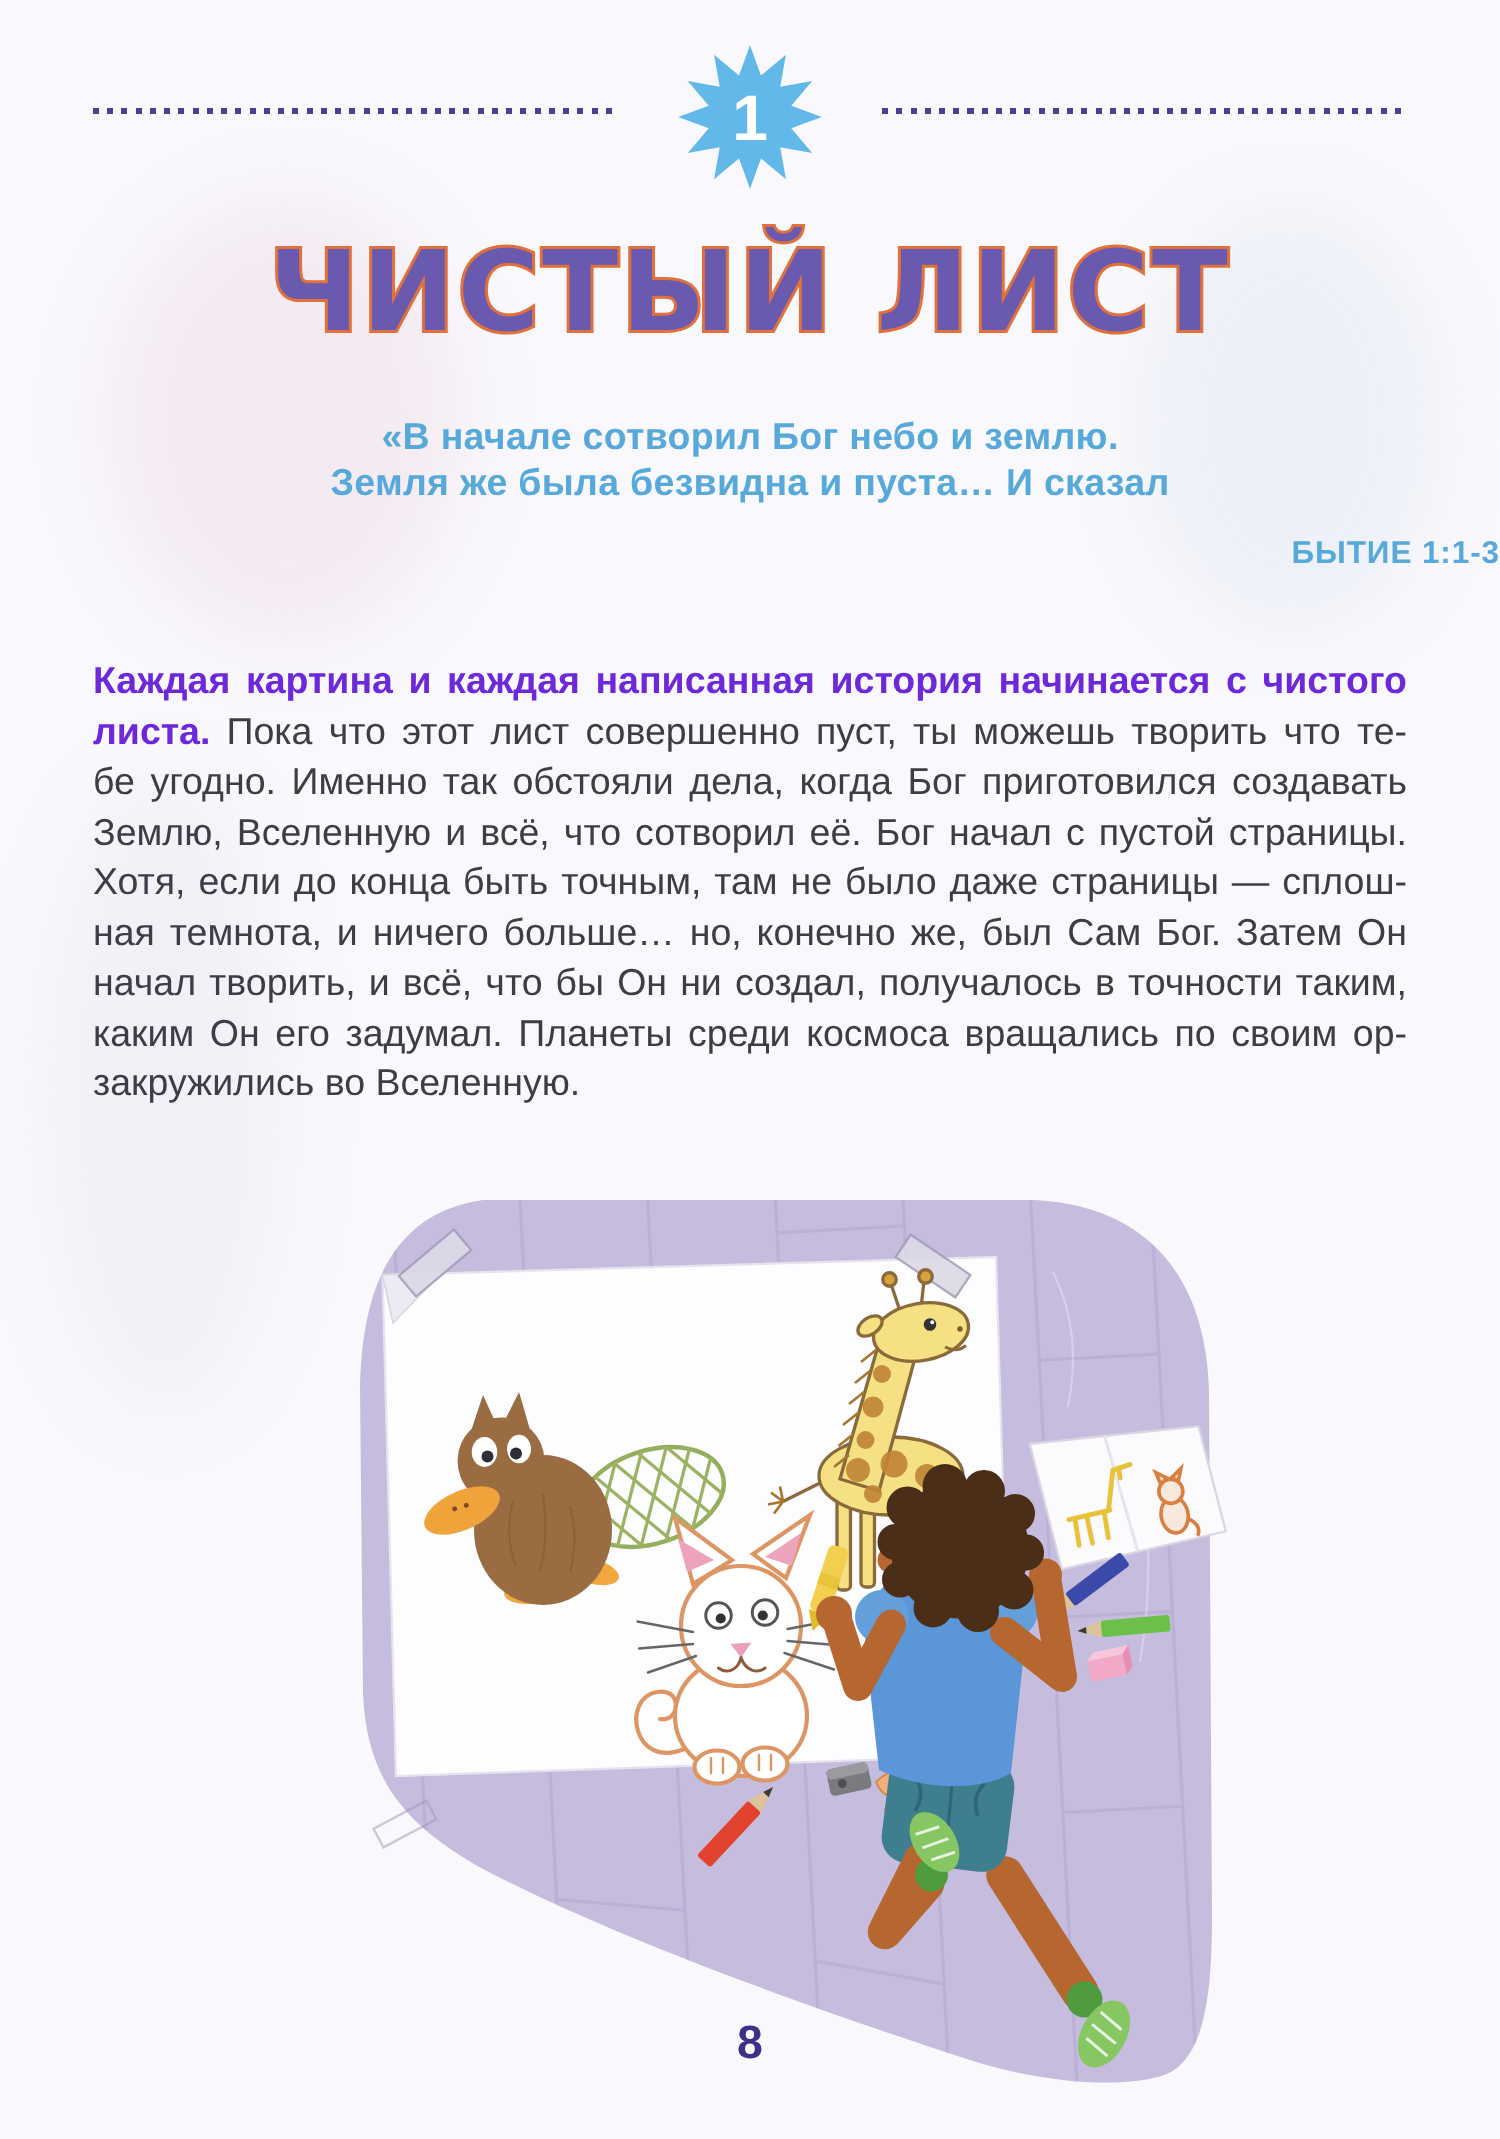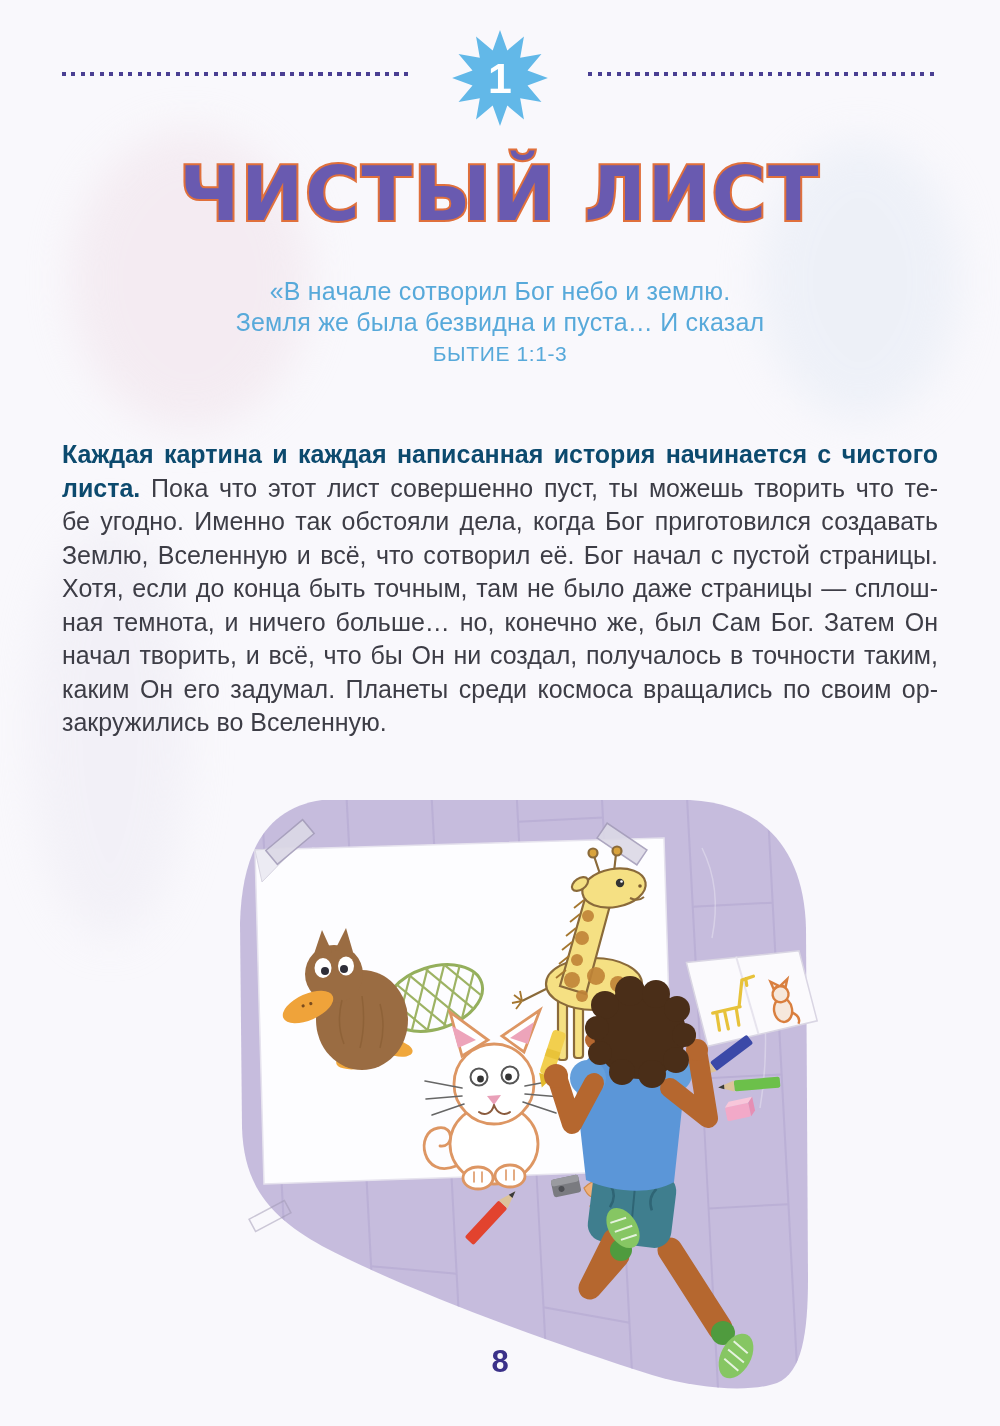--- a/index.html
+++ b/index.html
@@ -13,28 +13,28 @@
   .chapter-header{position:absolute;left:0;top:0;width:100%;height:140px;}
   .rule{position:absolute;top:72px;height:4px;width:350px;
         background-image:repeating-linear-gradient(90deg,#4a3f92 0 4px,transparent 4px 9.5px);}
   .rule-left{left:62px;} .rule-right{right:62px;}
   .starburst{position:absolute;left:50%;top:24px;transform:translateX(-50%);width:104px;height:108px;}
 
   .title-wrap{position:absolute;left:0;top:138px;width:100%;height:120px;}
   .title-svg{display:block;margin:0 auto;}
 
   .quote{position:absolute;left:0;top:276px;width:100%;text-align:center;
-         color:#57a9da;font-weight:normal;font-size:25px;line-height:31px;letter-spacing:.2px;}
-  .quote-ref{font-size:21px;letter-spacing:.6px;}
+         color:#57a9da;font-weight:bold;font-size:25px;line-height:31px;letter-spacing:.2px;}
+  .quote-ref{margin-top:15px;font-size:21px;letter-spacing:.6px;text-align:right;}
 
   .body-text{position:absolute;left:62px;top:438px;width:876px;font-size:25px;
              line-height:33.5px;color:#3d3d46;}
   .bline{text-align:justify;text-align-last:justify;}
   .bline.last{text-align-last:left;}
-  .lead{color:#0c4a6e;font-weight:bold;}
+  .lead{color:#6d28d9;font-weight:bold;}
 
   .scene{position:absolute;left:222px;top:788px;width:596px;height:612px;}
   .pagenum{position:absolute;left:0;top:1344px;width:100%;text-align:center;
            font-size:31px;font-weight:bold;color:#3b3189;z-index:5;}
 </style>
 </head>
 <body>
 
 <div class="page">
 

